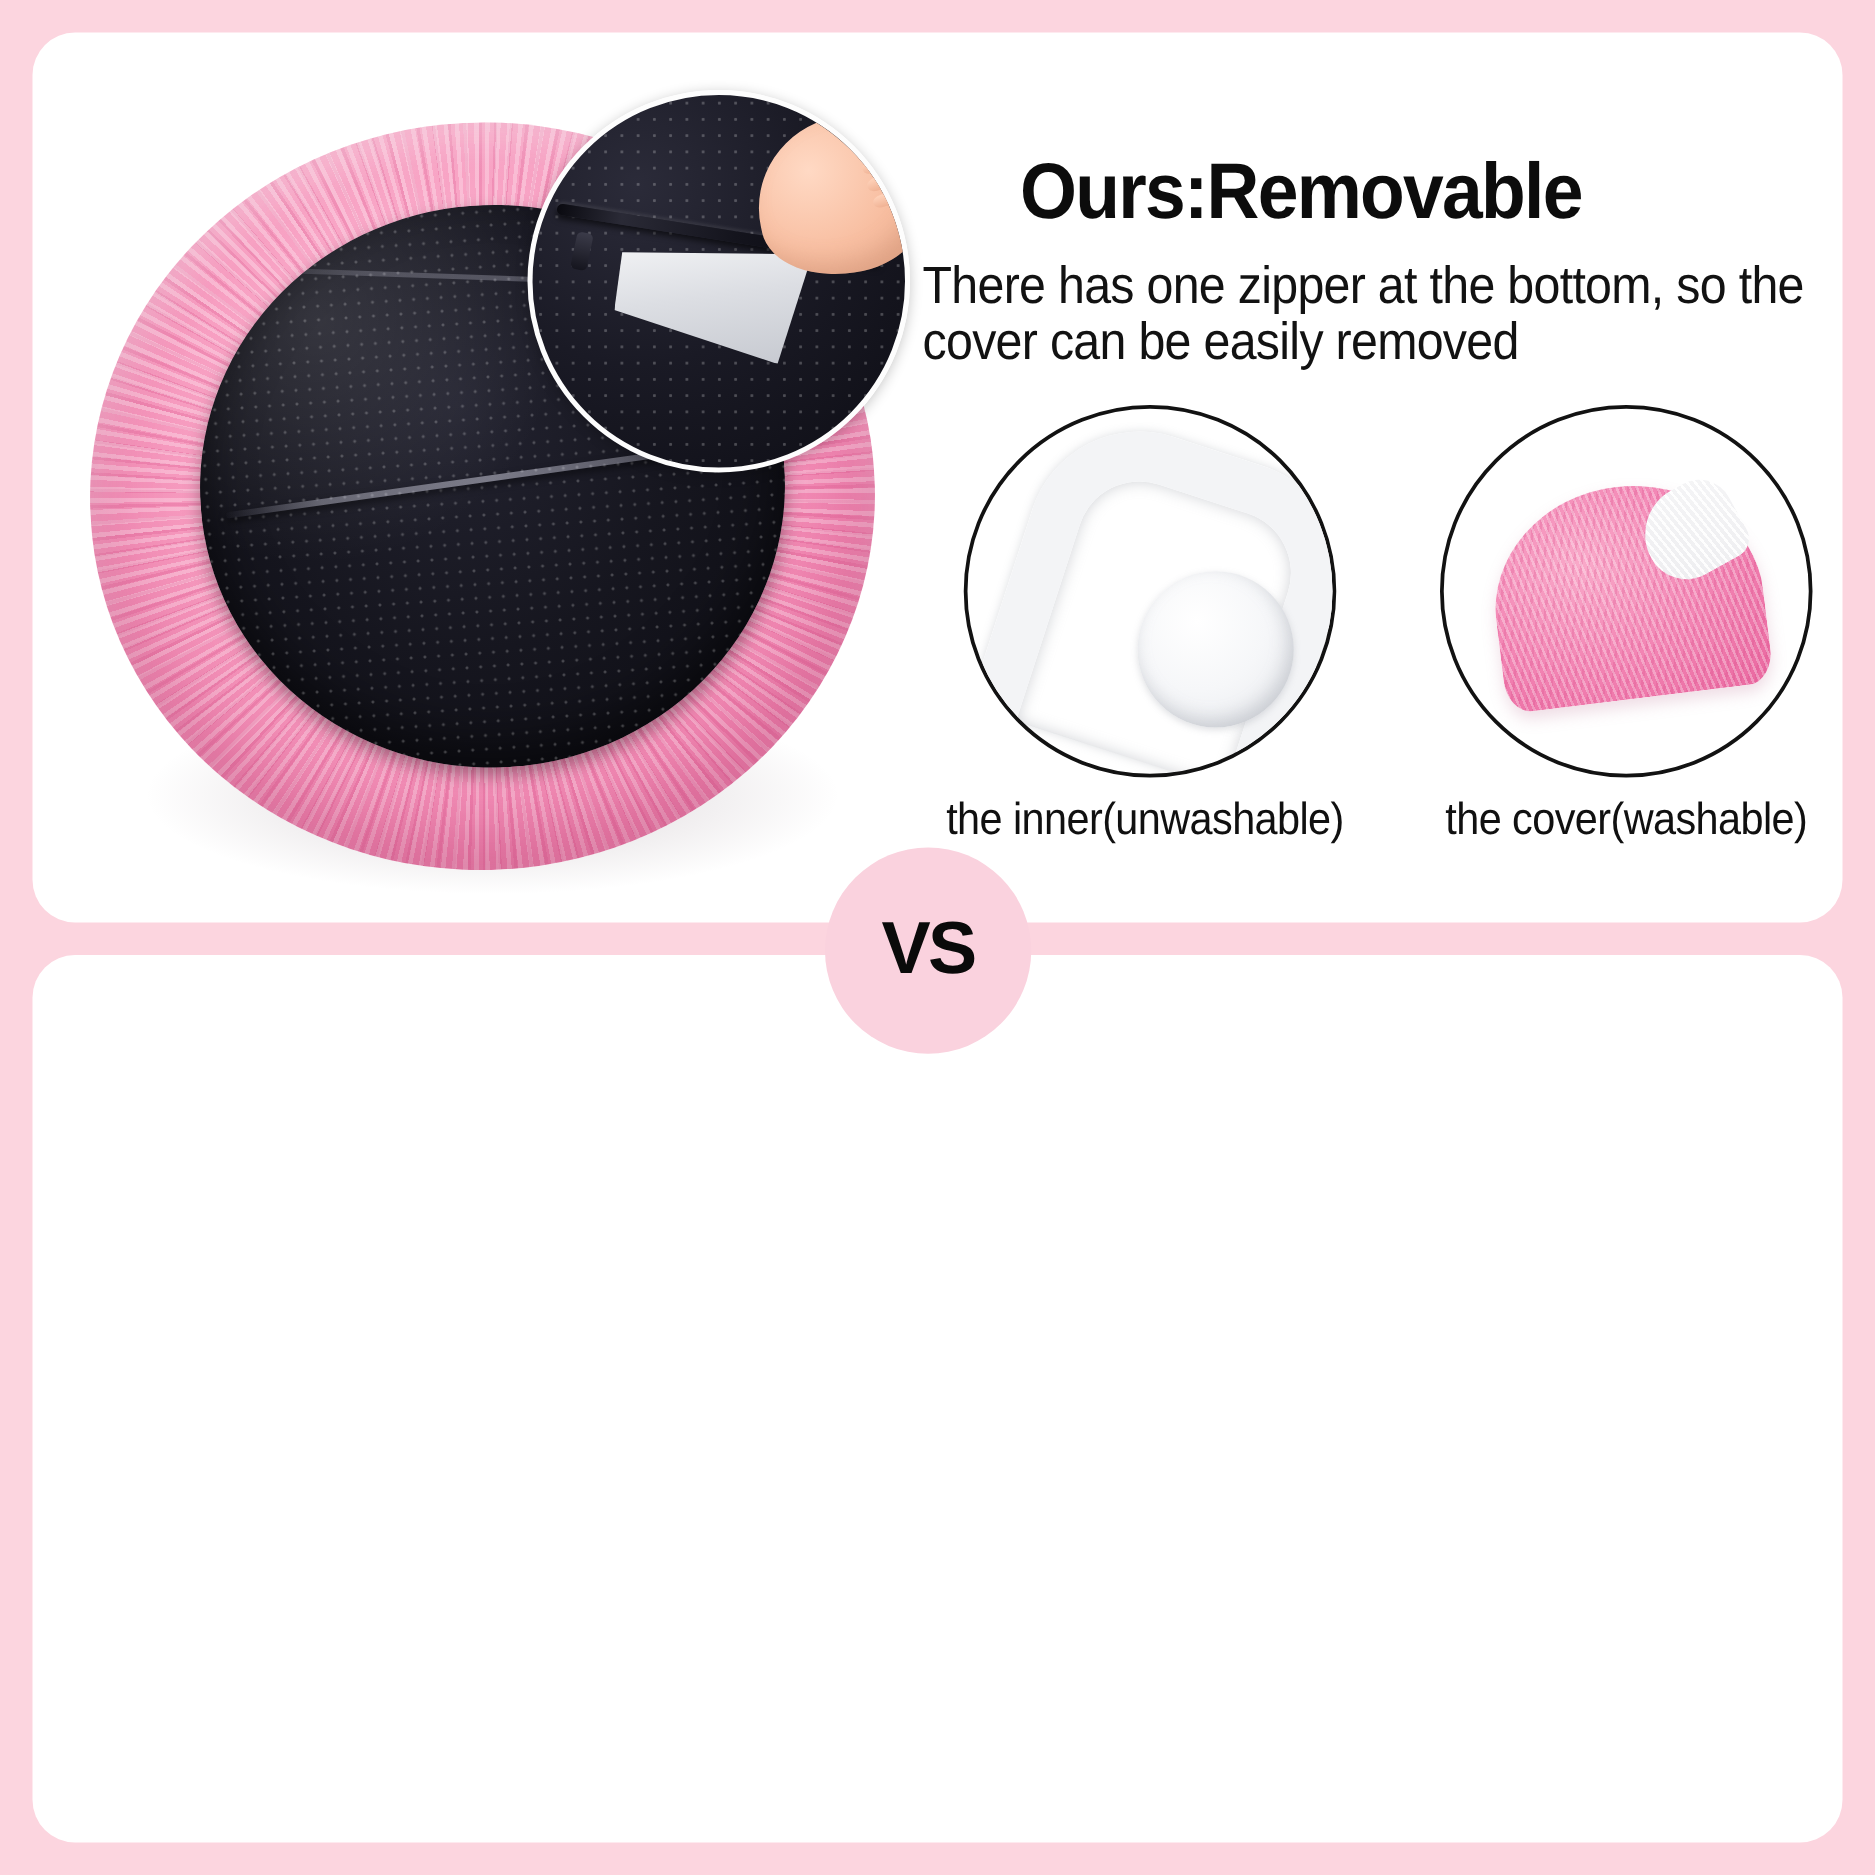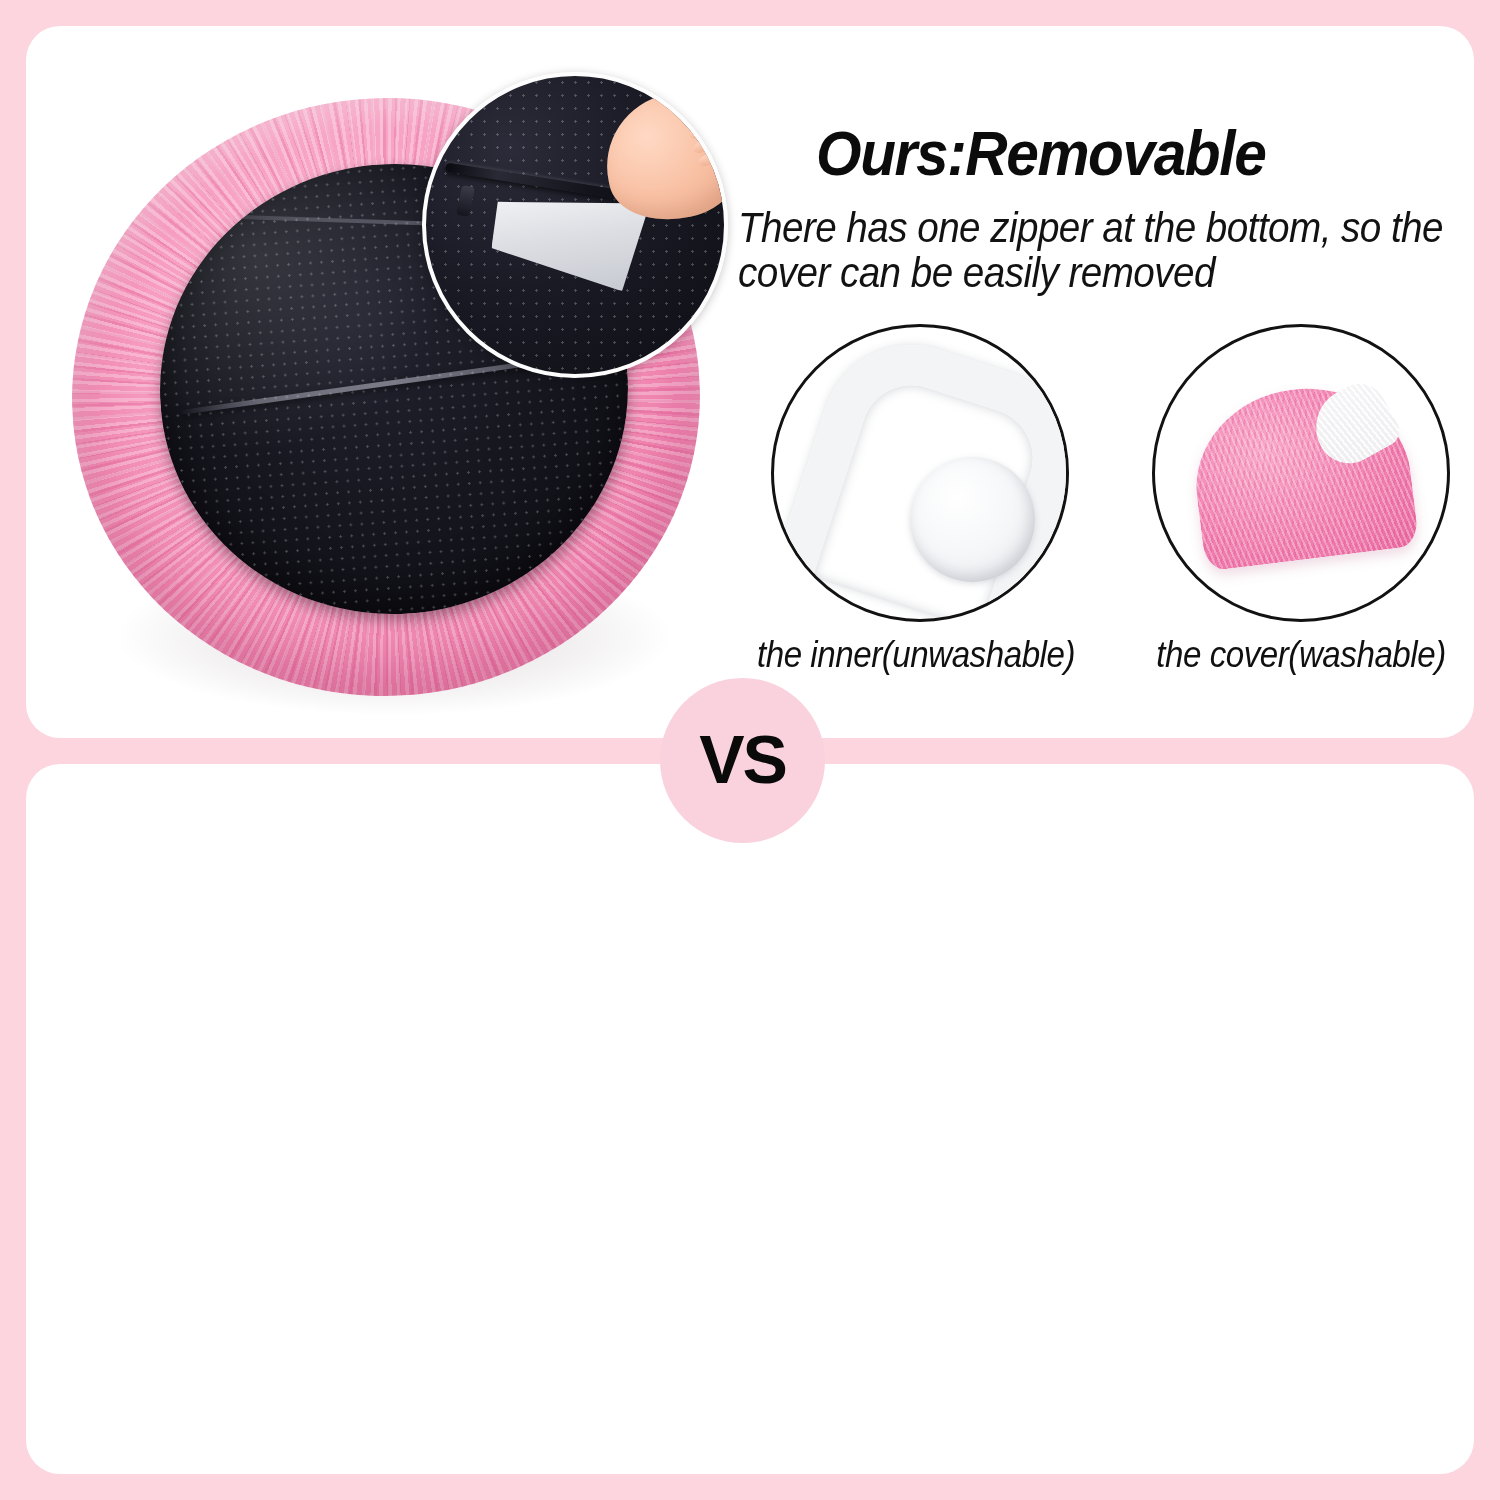--- a/index.html
+++ b/index.html
@@ -11,33 +11,33 @@
   }
   .stage{position:relative;width:1500px;height:1500px;}
 
   
   .panel{
     position:absolute;
     background:#ffffff;
     border-radius:34px;
     overflow:hidden;
   }
-  #panel-top{left:26px;top:26px;width:1448px;height:712px;font-style:italic;}
+  #panel-top{left:26px;top:26px;width:1448px;height:712px;}
   #panel-bottom{left:26px;top:764px;width:1448px;height:710px;}
 
   
   #vs-badge{
     position:absolute;left:660px;top:678px;width:165px;height:165px;
     border-radius:50%;
     background:#fad2de;
     display:flex;align-items:center;justify-content:center;
     z-index:40;
   }
   #vs-badge .vs-text{
-    font-size:68px;font-weight:bold;color:#0a0a0a;
+    font-size:59px;font-weight:bold;color:#0a0a0a;
     letter-spacing:-2px;line-height:1;
     transform:translateY(-2px);
     font-family:"Liberation Sans","DejaVu Sans",sans-serif;
   }
 
   
   .head{
     position:absolute;
     font-weight:bold;
     color:#0c0c0c;

